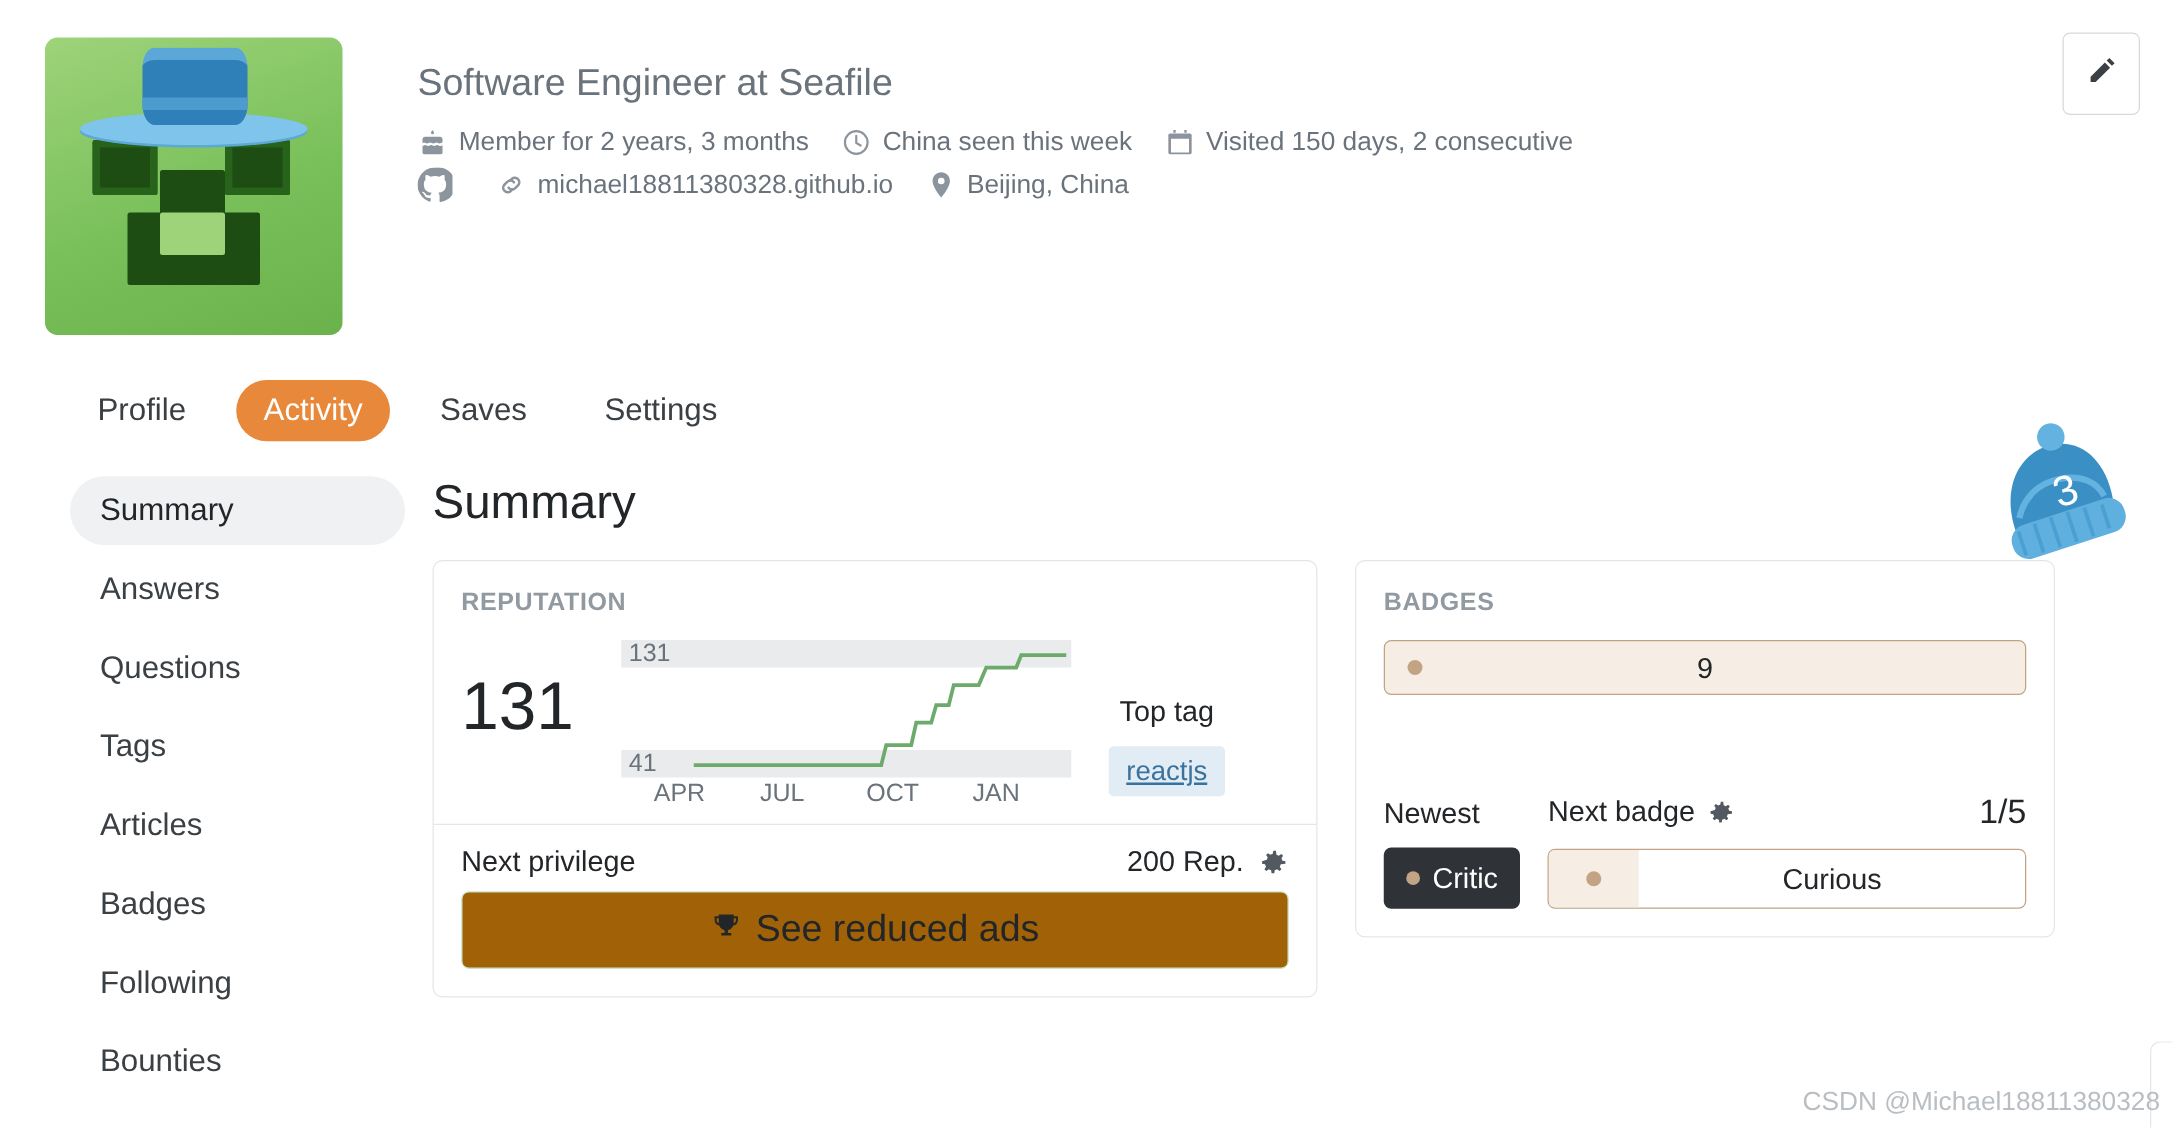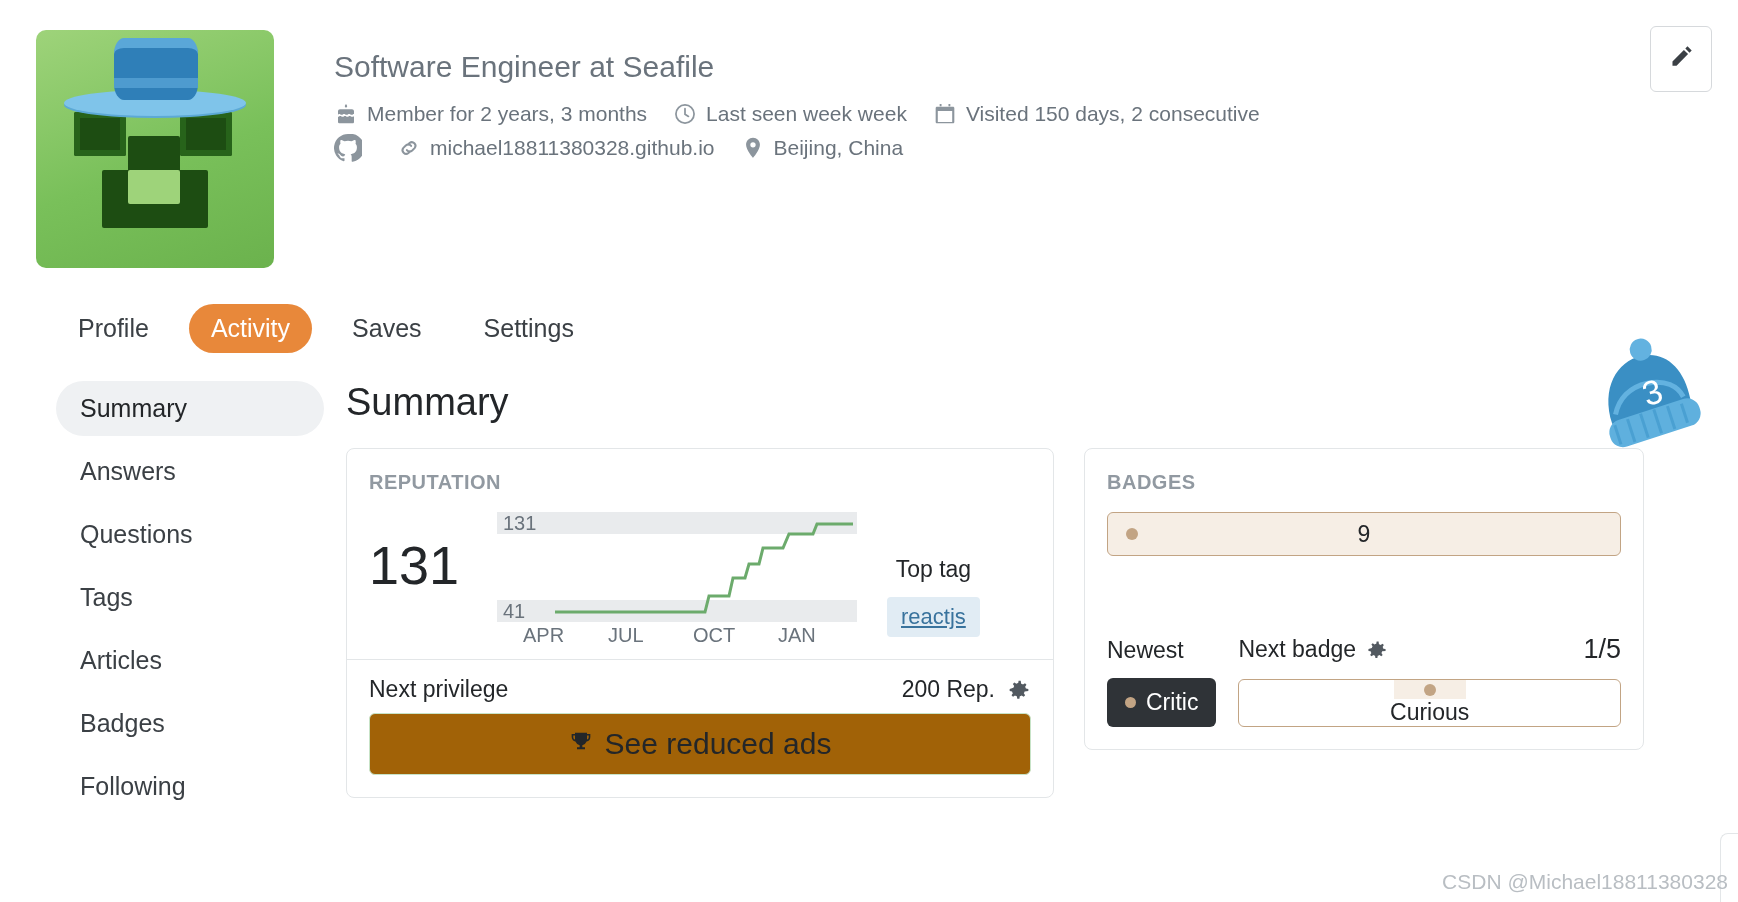--- a/index.html
+++ b/index.html
@@ -190,21 +190,21 @@
             <span>Member for 2 years, 3 months</span>
           </div>
 
           <div class="meta-item">
             <span class="ico">
               <svg width="24" height="24" viewBox="0 0 18 18">
                   <path fill="none" stroke="#8c959d" stroke-width="1.3" d="M9 2.2a6.8 6.8 0 1 1 0 13.6A6.8 6.8 0 0 1 9 2.2z"></path>
                   <path fill="none" stroke="#8c959d" stroke-width="1.3" stroke-linecap="round" d="M9 5v4.2l2.6 1.6"></path>
                 </svg>
             </span>
-            <span>Last seen week week</span>
+            <span>China seen this week</span>
           </div>
 
           <div class="meta-item">
             <span class="ico">
               <svg width="24" height="24" viewBox="0 0 18 18">
                   <path fill="#8c959d" d="M5 1.5h1.4v1.6H5zM11.6 1.5H13v1.6h-1.4zM3 3.6h12c.6 0 1 .5 1 1v10.4c0 .5-.4 1-1 1H3c-.6 0-1-.5-1-1V4.6c0-.5.4-1 1-1zm.6 3.2v8.2h10.8V6.8z"></path>
                   <path fill="#fff" d="M5 8.3h1.4v1.3H5zm3 0h1.4v1.3H8zm3 0h1.4v1.3H11zM5 11h1.4v1.3H5zm3 0h1.4v1.3H8zm3 0h1.4v1.3H11z"></path>
                 </svg>
             </span>
             <span>Visited 150 days, 2 consecutive</span>
@@ -261,20 +261,21 @@
   <div class="content">
 
     <div class="sidenav">
       <div class="sidenav-item active">Summary</div>
       <div class="sidenav-item">Answers</div>
       <div class="sidenav-item">Questions</div>
       <div class="sidenav-item">Tags</div>
       <div class="sidenav-item">Articles</div>
       <div class="sidenav-item">Badges</div>
       <div class="sidenav-item">Following</div>
+      <div class="sidenav-item">Bounties</div>
     </div>
 
     <div class="main">
       <h2 class="main-title">Summary</h2>
 
       <div class="cards">
 
         <div class="card card-rep">
           <div class="card-label">REPUTATION</div>
 
@@ -355,21 +356,21 @@
                 <span class="bf-col-label" style="margin-bottom:0;display:flex;align-items:center;gap:10px;">
                   <span>Next badge</span>
                   <span class="small-gear">
                     <svg width="22" height="22" viewBox="0 0 18 18">
                         <path fill="#525960" d="M9 6.2A2.8 2.8 0 1 0 9 11.8 2.8 2.8 0 0 0 9 6.2zm7 3.6v-1.6l-1.8-.3a5.4 5.4 0 0 0-.6-1.4l1-1.5-1.1-1.1-1.5 1a5.4 5.4 0 0 0-1.4-.6L10.3 2H8.7l-.3 1.8a5.4 5.4 0 0 0-1.4.6l-1.5-1-1.1 1.1 1 1.5a5.4 5.4 0 0 0-.6 1.4L2 8.2v1.6l1.8.3c.1.5.3 1 .6 1.4l-1 1.5 1.1 1.1 1.5-1c.4.3.9.5 1.4.6l.3 1.8h1.6l.3-1.8c.5-.1 1-.3 1.4-.6l1.5 1 1.1-1.1-1-1.5c.3-.4.5-.9.6-1.4z"></path>
                       </svg>
                   </span>
                 </span>
                 <span class="frac">1/5</span>
               </div>
-              <div class="next-badge-box" style="margin-top:14px;flex-direction:column;">
+              <div class="next-badge-box" style="margin-top:14px;">
                 <span class="next-badge-prog">
                   <span class="dot"></span>
                 </span>
                 <span class="next-badge-name">Curious</span>
               </div>
             </div>
           </div>
         </div>
 
       </div>

